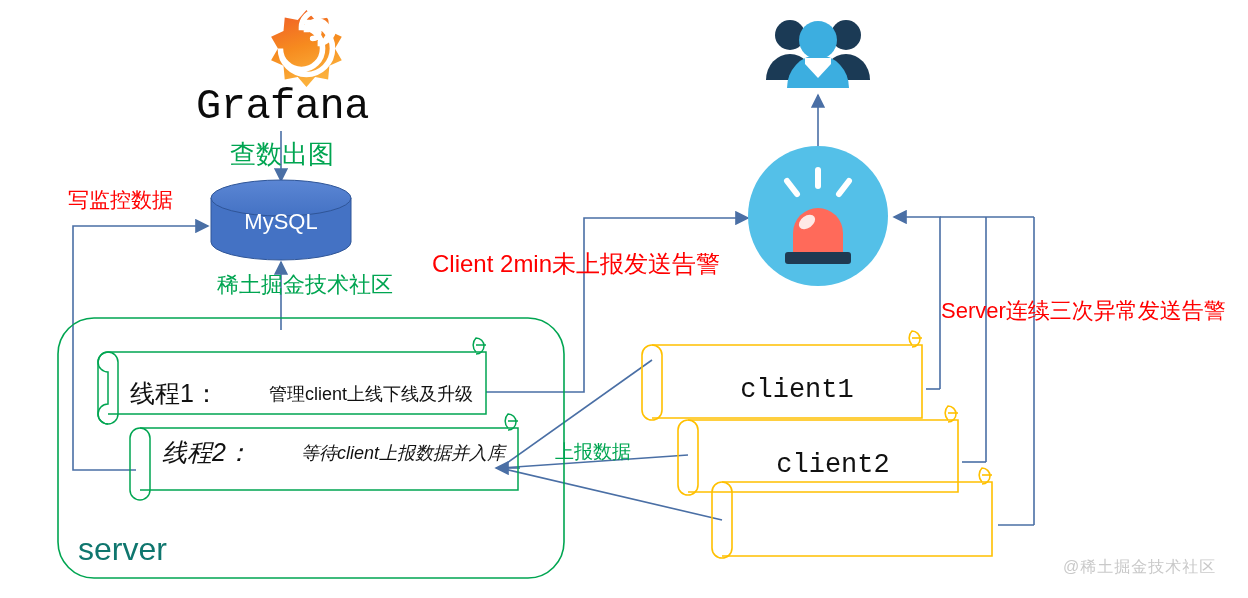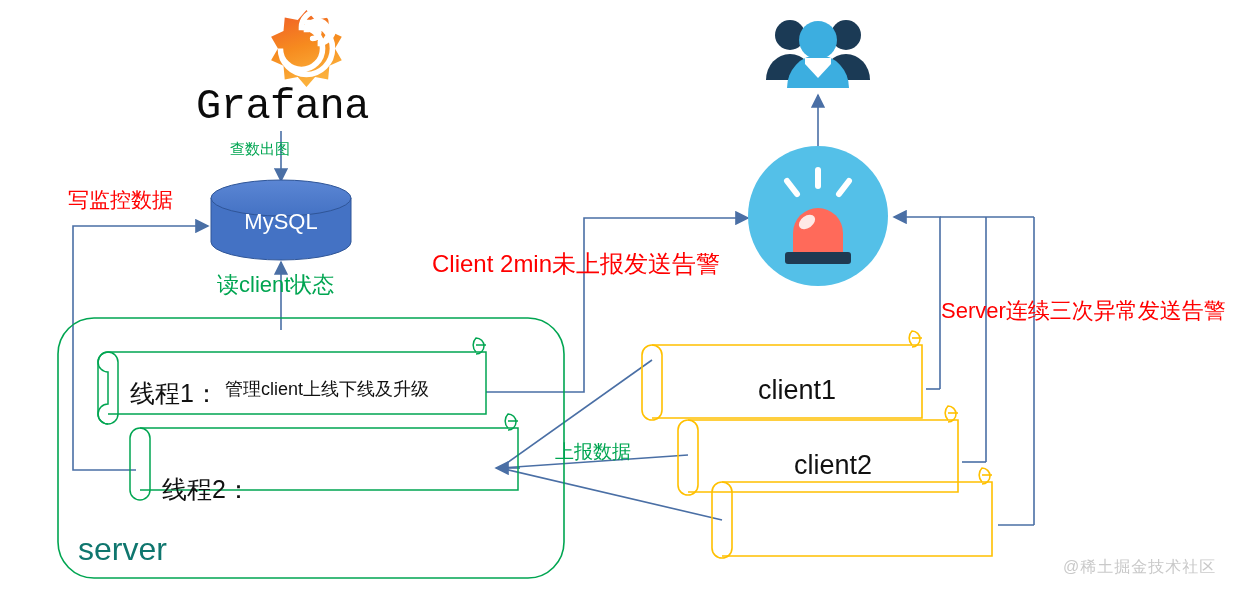--- a/index.html
+++ b/index.html
@@ -26,25 +26,25 @@
   }
   #server-text{
     position:absolute;left:78px;top:531px;
     font-size:32px;color:#0f766e;
   }
   #watermark{
     position:absolute;left:1063px;top:557px;
     font-size:16px;color:#c9c9c9;letter-spacing:1px;
   }
 
-  .thread-line{position:absolute;display:flex;align-items:flex-start;}
+  .thread-line{position:absolute;display:flex;align-items:center;gap:44px;}
   .thread-head{font-size:25px;color:#111;}
   .thread-body{font-size:18px;color:#111;margin-left:6px;}
 
-  .client-name{position:absolute;font-size:27px;color:#111;text-align:center;}
+  .client-name{position:absolute;font-size:27px;color:#111;text-align:center;font-family:Liberation Mono, monospace;}
   .spell{
     border-bottom:0;
     background-image:repeating-linear-gradient(135deg,#e03030 0 2px,transparent 2px 4px);
     background-repeat:repeat-x;background-size:4px 3px;background-position:0 100%;
     padding-bottom:3px;
   }
 </style>
 </head>
 <body>
 
@@ -156,38 +156,39 @@
       <path d="M722,482 L992,482 L992,556 L722,556"></path>
       <rect x="712" y="482" width="20" height="76" rx="10"></rect>
       <path d="M982,482 a10,10 0 0,1 0,-14 a8,8 0 0,1 0,16"></path>
       <path d="M982,475 L992,475"></path>
     </g>
   </svg>
 
   <div id="grafana-text">Grafana</div>
   <div id="mysql-text">MySQL</div>
 
-  <div class="lbl lbl-green" style="left:230px;top:141px;font-size:15px;">查数出图</div>
+  <div class="lbl lbl-green" style="left:230px;top:141px;font-size:26px;">查数出图</div>
 
   <div class="lbl lbl-red" style="left:68px;top:189px;font-size:21px;">写监控数据</div>
 
-  <div class="lbl lbl-green" style="left:217px;top:274px;font-size:22px;">读client状态</div>
+  <div class="lbl lbl-green" style="left:217px;top:274px;font-size:22px;">稀土掘金技术社区</div>
 
   <div class="lbl lbl-red" style="left:432px;top:252px;font-size:24px;">Client 2min未上报发送告警</div>
 
   <div class="lbl lbl-red" style="left:941px;top:300px;font-size:22px;">Server连续三次异常发送告警</div>
 
   <div class="lbl lbl-green" style="left:555px;top:442px;font-size:19px;">上报数据</div>
 
   <div class="thread-line" style="left:130px;top:377px;">
     <span class="thread-head">线程1：</span>
     <span class="thread-body">管理client上线下线及升级</span>
   </div>
-  <div class="thread-line" style="left:162px;top:473px;">
+  <div class="thread-line" style="left:162px;top:436px;font-style:italic;">
     <span class="thread-head">线程2：</span>
+    <span class="thread-body">等待client上报数据并入库</span>
   </div>
 
   <div id="server-text">server</div>
 
   <div class="client-name" style="left:672px;top:375px;width:250px;">client1</div>
   <div class="client-name" style="left:708px;top:450px;width:250px;">client2</div>
 
   <div id="watermark">@稀土掘金技术社区</div>
 </div>
 

